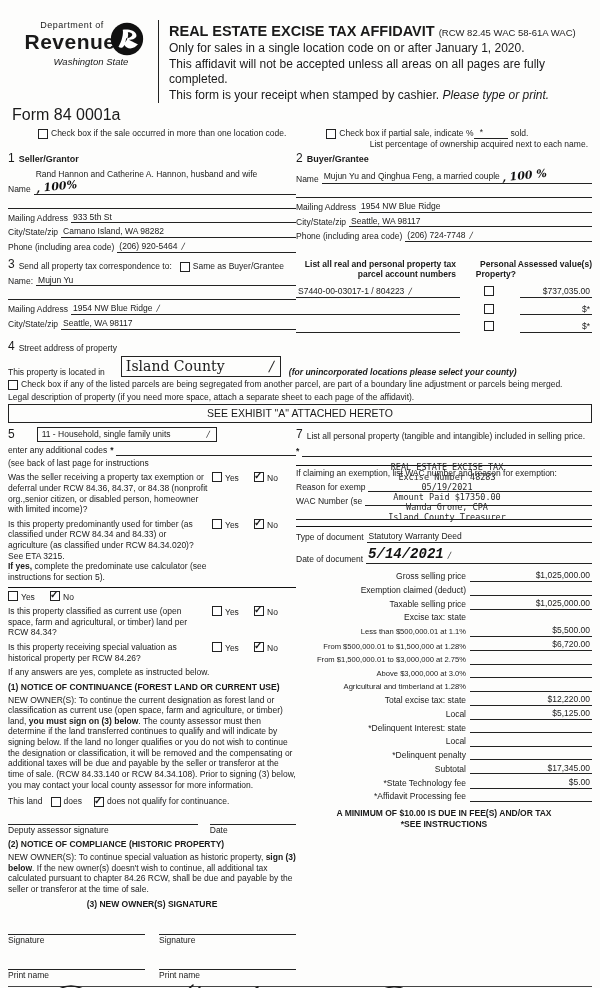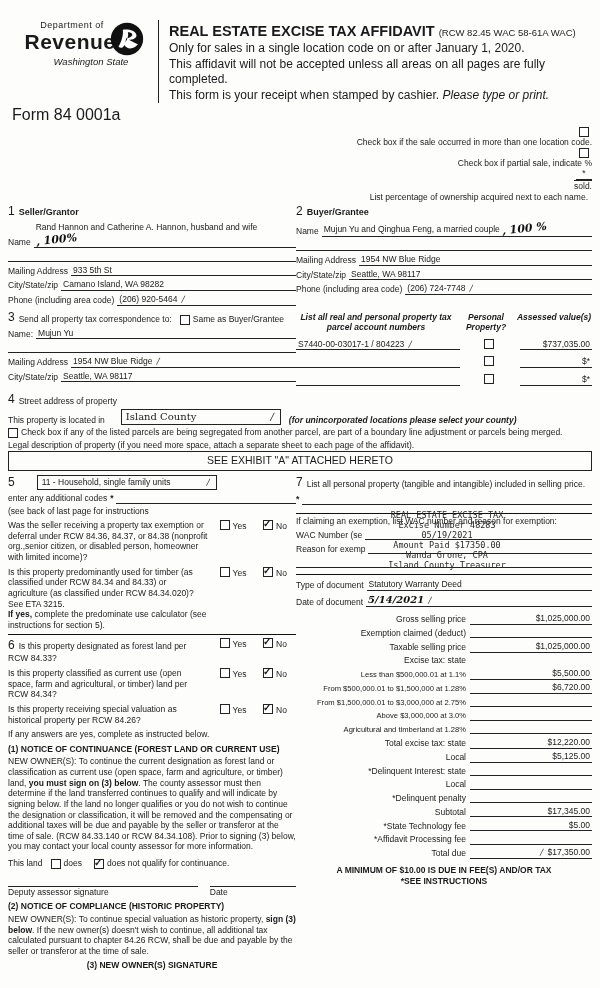--- a/index.html
+++ b/index.html
@@ -36,32 +36,32 @@
   .secno{font-size:12px;margin-right:4px;}
   .sechead{font-weight:bold;font-size:9px;}
   .fld{display:flex;align-items:flex-end;margin-top:3px;}
   .fld .lab{white-space:nowrap;padding-right:3px;}
   .fld .val{flex:1;border-bottom:1px solid #222;padding:0 2px;min-height:10px;}
   .hand{font-family:"DejaVu Serif",serif;font-style:italic;font-weight:bold;color:#101010;}
   .pct{font-size:11px;transform:rotate(-6deg);display:inline-block;}
   .tick{font-family:"DejaVu Serif",serif;font-style:italic;color:#222;padding:0 2px;}
   
   .ptab{margin-top:2px;}
-  .ptab .phead{display:flex;font-weight:bold;text-align:center;font-style:italic;}
+  .ptab .phead{display:flex;font-weight:bold;text-align:right;}
   .prow{display:flex;align-items:flex-end;margin-top:6px;}
   .pnum{width:160px;border-bottom:1px solid #222;padding:0 2px;}
   .pchk{width:60px;text-align:center;}
   .pval{flex:1;border-bottom:1px solid #222;text-align:right;padding:0 2px;}
   
-  .countybox{border:1px solid #222;padding:1px 4px;width:150px;font-family:"DejaVu Serif",serif;font-size:10px;}
+  .countybox{border:1px solid #222;padding:1px 4px;width:150px;font-family:"DejaVu Serif",serif;font-size:14px;}
   .legalbox{border:1.2px solid #222;text-align:center;font-size:10.5px;padding:2px;margin-top:1px;}
   
   .q{display:flex;margin-top:4px;}
   .q .qt{flex:1;padding-right:4px;}
-  .q .yn{width:42px;flex:none;white-space:nowrap;text-align:center;}
+  .q .yn{width:42px;flex:none;white-space:nowrap;}
   .codebox{border:1px solid #222;padding:1px 4px;width:170px;display:inline-block;}
   .thick{border-top:1.6px solid #111;margin-top:4px;}
   .para{margin-top:2px;text-align:left;}
   .ctitle{font-weight:bold;margin-top:4px;}
   .sigline{border-bottom:1px solid #222;height:11px;}
   .two{display:flex;gap:14px;}
   .two>div{flex:1;}
   
   .stampwrap{position:relative;}
   .stamp{position:absolute;left:36px;top:-6px;width:230px;text-align:center;
@@ -71,21 +71,21 @@
   .fin{margin-top:2px;}
   .finrow{display:flex;align-items:flex-end;margin-top:2.5px;}
   .finrow .fl{flex:1;text-align:right;padding-right:4px;white-space:nowrap;}
   .finrow .fv{width:118px;border-bottom:1px solid #222;text-align:right;padding:0 2px;flex:none;min-height:10px;}
   .finrow.sm .fl{font-size:7.6px;}
   .finrow.nol .fv{border-bottom:none;}
   .minnote{text-align:center;font-weight:bold;margin-top:6px;}
   
   .s8{margin-top:6px;border-top:1px solid #444;padding-top:3px;position:relative;}
   .scribble{position:absolute;pointer-events:none;}
-  .handbig{font-size:10px;}
+  .handbig{font-size:14px;font-family:Liberation Mono, monospace;}
   .gap2{margin-top:2px;} .gap4{margin-top:4px;} .gap6{margin-top:6px;}
 </style>
 </head>
 <body>
 
 <div class="page">
 
   <div class="hdr">
     <div class="logo">
       <svg width="34" height="34" viewBox="0 0 40 40">
@@ -106,21 +106,21 @@
       <div class="hsub">Only for sales in a single location code on or after January 1, 2020.</div>
       <div class="hsub">This affidavit will not be accepted unless all areas on all pages are fully completed.</div>
       <div class="hsub">
         <span>This form is your receipt when stamped by cashier.</span>
         <span class="it">Please type or print.</span>
       </div>
     </div>
   </div>
   <div class="formno">Form 84 0001a</div>
 
-  <div class="row" style="padding-left:30px;flex-direction:column;">
+  <div class="row" style="padding-left:30px;">
     <span class="cb"></span>
     <span>Check box if the sale occurred in more than one location code.</span>
     <span style="width:40px;"></span>
     <span class="cb"></span>
     <span>Check box if partial sale, indicate %</span>
     <span class="ul" style="width:16px;text-align:center;">*</span>
     <span class="ul" style="width:18px;"></span>
     <span style="padding-left:3px;">sold.</span>
   </div>
   <div style="text-align:right;padding-right:4px;">List percentage of ownership acquired next to each name.</div>
@@ -266,21 +266,20 @@
             <span class="bold">If yes,</span><span> complete the predominate use calculator (see instructions for section 5).</span></span>
           <span class="yn"><span class="cb"></span><span>Yes</span></span>
           <span class="yn"><span class="cb ck"></span><span>No</span></span>
         </div>
       </div>
 
       <div class="thick"></div>
 
       <div>
         <div class="q" style="margin-top:3px;">
-          <span class="qt"><span class="secno">6</span><span>Is this property designated as forest land per RCW 84.33?</span></span>
           <span class="yn"><span class="cb"></span><span>Yes</span></span>
           <span class="yn"><span class="cb ck"></span><span>No</span></span>
         </div>
         <div class="q">
           <span class="qt">Is this property classified as current use (open space, farm and agricultural, or timber) land per RCW 84.34?</span>
           <span class="yn"><span class="cb"></span><span>Yes</span></span>
           <span class="yn"><span class="cb ck"></span><span>No</span></span>
         </div>
         <div class="q">
           <span class="qt">Is this property receiving special valuation as historical property per RCW 84.26?</span>
@@ -342,25 +341,25 @@
           <span>List all personal property (tangible and intangible) included in selling price.</span>
           </div>
         <div class="fld gap4">
             <span class="bold lab">*</span>
           <span class="val"></span>
           </div>
         <div class="thick" style="border-top-width:1px;margin-top:8px;"></div>
         <div class="stampwrap">
           <div class="gap2">If claiming an exemption, list WAC number and reason for exemption:</div>
           <div class="fld">
+              <span class="lab">Reason for exemp</span>
+            <span class="val"></span>
+            </div>
+          <div class="fld">
               <span class="lab">WAC Number (se</span>
-            <span class="val"></span>
-            </div>
-          <div class="fld">
-              <span class="lab">Reason for exemp</span>
             <span class="val"></span>
             </div>
           <div class="fld">
               <span class="val"></span>
             </div>
           <div class="stamp">
             <div>REAL ESTATE EXCISE TAX</div>
             <div>Excise Number 48283</div>
             <div>05/19/2021</div>
             <div>Amount Paid $17350.00</div>
@@ -440,24 +439,20 @@
             <span class="fl">Subtotal</span>
             <span class="fv">$17,345.00</span>
           </div>
         <div class="finrow">
             <span class="fl">*State Technology fee</span>
             <span class="fv">$5.00</span>
           </div>
         <div class="finrow">
             <span class="fl">*Affidavit Processing fee</span>
             <span class="fv"></span>
-          </div>
-        <div class="finrow">
-            <span class="fl">Total due</span>
-            <span class="fv"><span class="tick">∕</span> <span>$17,350.00</span></span>
           </div>
         <div class="minnote">A MINIMUM OF $10.00 IS DUE IN FEE(S) AND/OR TAX</div>
         <div class="minnote" style="margin-top:0;">*SEE INSTRUCTIONS</div>
       </div>
     </div>
   </div>
 
   <div class="s8">
     <div><span class="secno">8</span>
       <span class="bold">I CERTIFY UNDER PENALTY OF PERJURY THAT THE FOREGOING IS TRUE AND CORRECT.</span></div>

